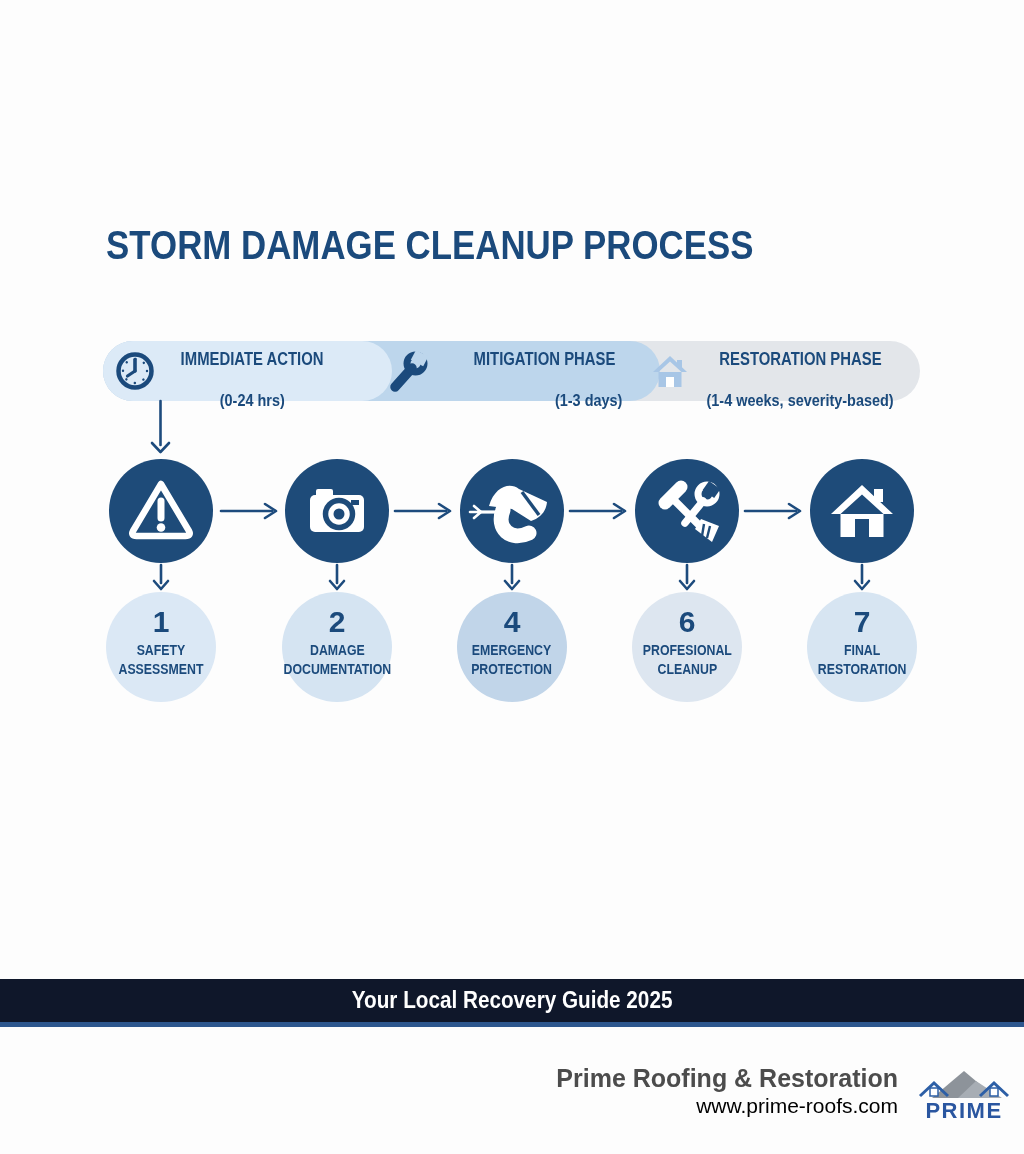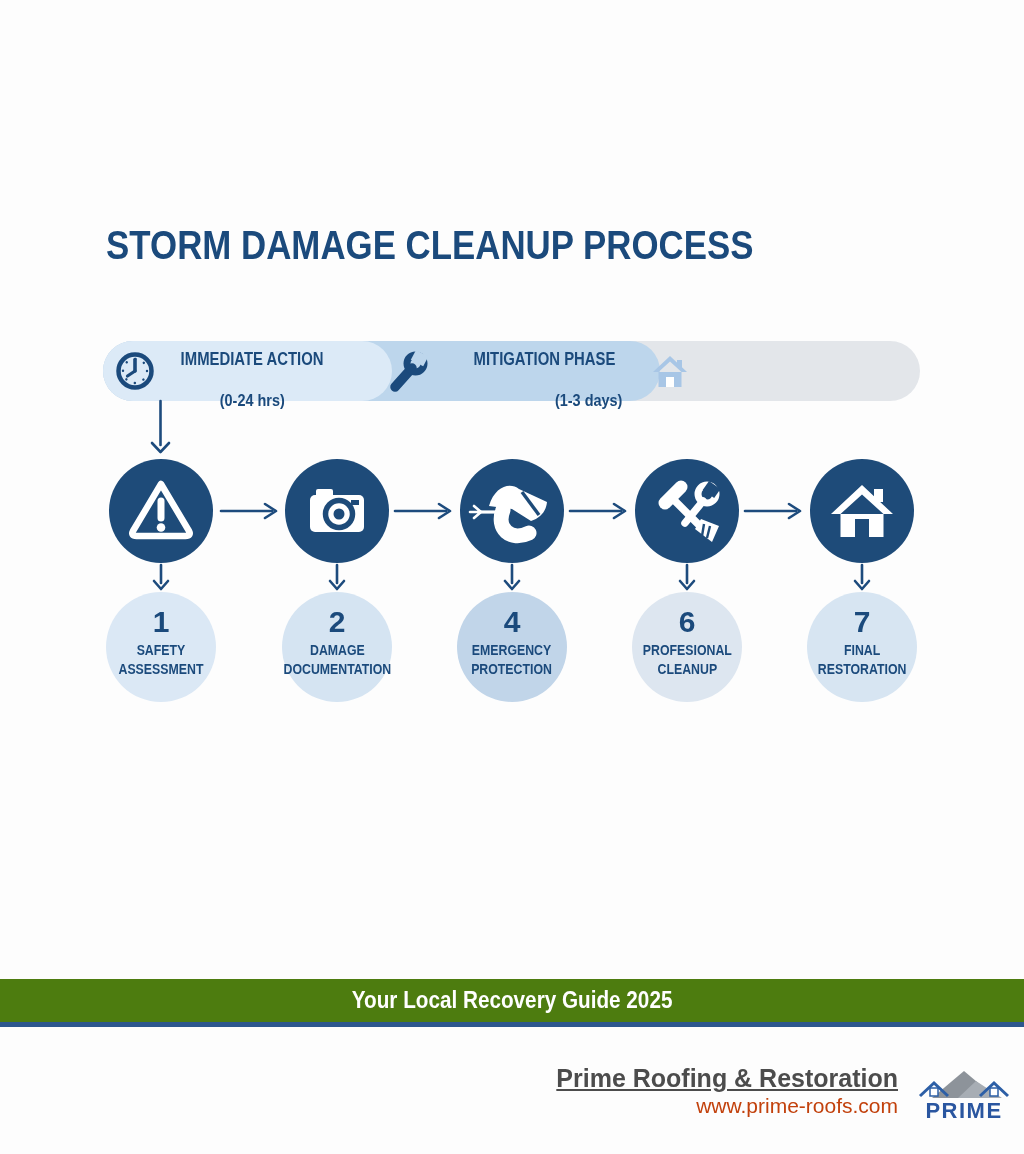--- a/index.html
+++ b/index.html
@@ -39,22 +39,22 @@
   .arrows{position:absolute;left:0;top:395px;}
   .arrow-stroke{stroke:#1d4b7d;stroke-width:2.6;fill:none;stroke-linecap:round;stroke-linejoin:round;}
 
   
   .banner{position:absolute;left:0;top:979px;width:1024px;height:43px;border-bottom:5px solid #2d578e;}
   .banner-text{width:100%;text-align:center;color:#ffffff;font-size:23px;font-weight:600;
     line-height:43px;white-space:nowrap;}
 
   
   .company{position:absolute;right:126px;top:1064px;font-size:25px;font-weight:bold;
-    color:#4c4c4c;white-space:nowrap;text-decoration:underline;}
-  .website{position:absolute;right:126px;top:1094px;font-size:21px;color:#c2410c;white-space:nowrap;}
+    color:#4c4c4c;white-space:nowrap;}
+  .website{position:absolute;right:126px;top:1094px;font-size:21px;color:#000000;white-space:nowrap;}
   .logo{position:absolute;left:918px;top:1068px;width:92px;height:56px;}
 </style>
 </head>
 <body>
 
 <div class="title">
   <span class="cx">STORM DAMAGE CLEANUP PROCESS</span>
 </div>
 
 <div class="timeline">
@@ -82,20 +82,24 @@
     <div class="phase-title"><span class="cx">MITIGATION PHASE</span></div>
     <div class="phase-sub"><span class="cx">(1-3 days)</span></div>
   </div>
 
   <svg class="phase-icon" style="left:547px;top:12px;" width="40" height="36" viewBox="0 0 40 36">
     <rect x="27" y="7" width="5" height="8" fill="#a8c6e6"></rect>
     <path d="M20 3 L3 19 L8.5 19 L20 8.5 L31.5 19 L37 19 Z" fill="#a8c6e6"></path>
     <rect x="8.5" y="19" width="23" height="15" fill="#a8c6e6"></rect>
     <rect x="16" y="24" width="8" height="10" fill="#fff"></rect>
   </svg>
+  <div class="phase-text" style="left:585px;width:225px;">
+    <div class="phase-title"><span class="cx">RESTORATION PHASE</span></div>
+    <div class="phase-sub"><span class="cx">(1-4 weeks, severity-based)</span></div>
+  </div>
 </div>
 
 <svg class="arrows" width="1024" height="212" viewBox="0 0 1024 212">
 
   <line class="arrow-stroke" x1="160.5" y1="6" x2="160.5" y2="50"></line>
   <polyline class="arrow-stroke" points="152,48 160.5,57 169,48"></polyline>
 
   <line class="arrow-stroke" x1="221" y1="116" x2="272" y2="116"></line>
   <polyline class="arrow-stroke" points="265,109 276,116 265,123"></polyline>
   <line class="arrow-stroke" x1="395" y1="116" x2="446" y2="116"></line>
@@ -191,21 +195,21 @@
   </div>
 </div>
 <div class="bubble" style="left: 807px; background: rgb(215, 229, 242);">
   <div class="num">7</div>
   <div class="lbl">
     <div>FINAL</div>
     <div>RESTORATION</div>
   </div>
 </div>
 
-<div class="banner" style="background: #4d7c0f;">
+<div class="banner" style="background: #0f172a;">
   <div class="banner-text">
     <span class="cx9">Your Local Recovery Guide 2025</span>
   </div>
 </div>
 
 <div class="company">Prime Roofing &amp; Restoration</div>
 <div class="website">www.prime-roofs.com</div>
 <svg class="logo" viewBox="0 0 92 56">
   <polygon points="46,3 14,30 78,30" fill="#8d939a"></polygon>
   <polygon points="58,13 40,30 84,30" fill="#a7adb4"></polygon>

